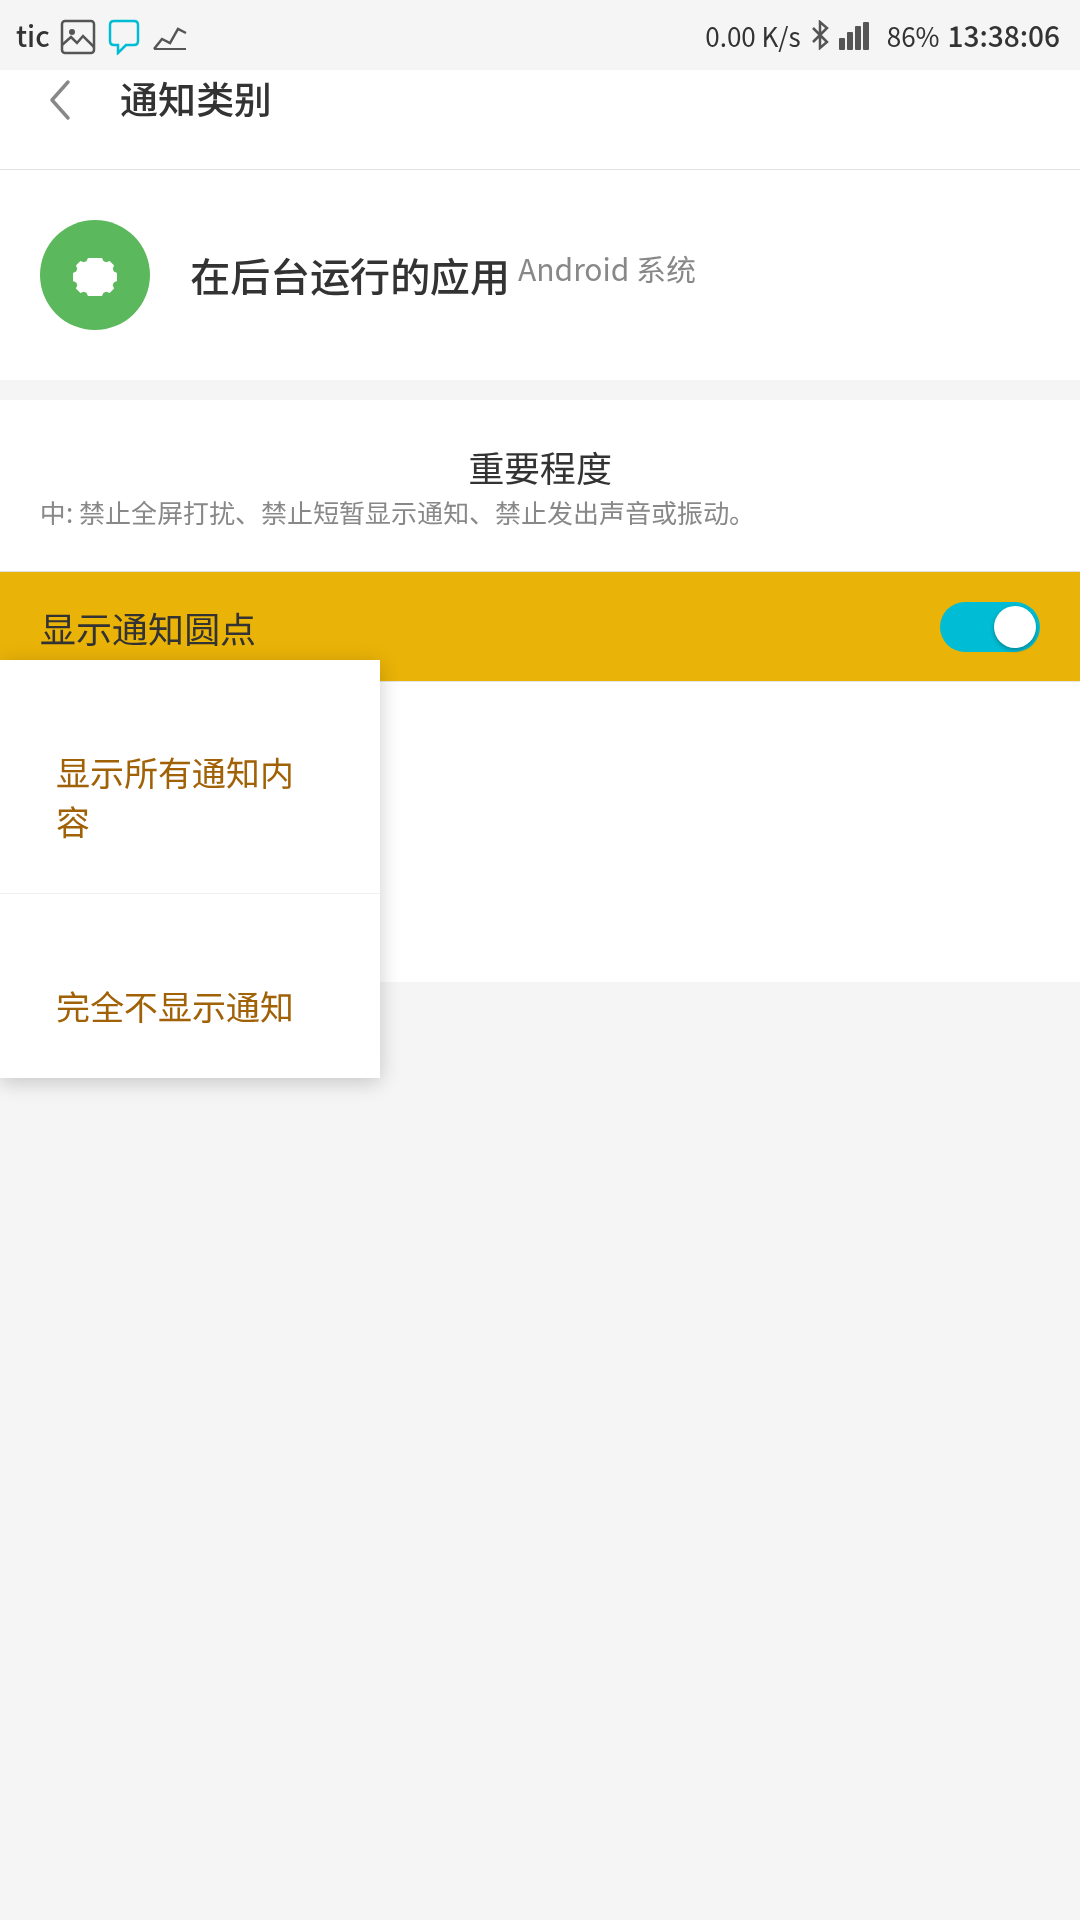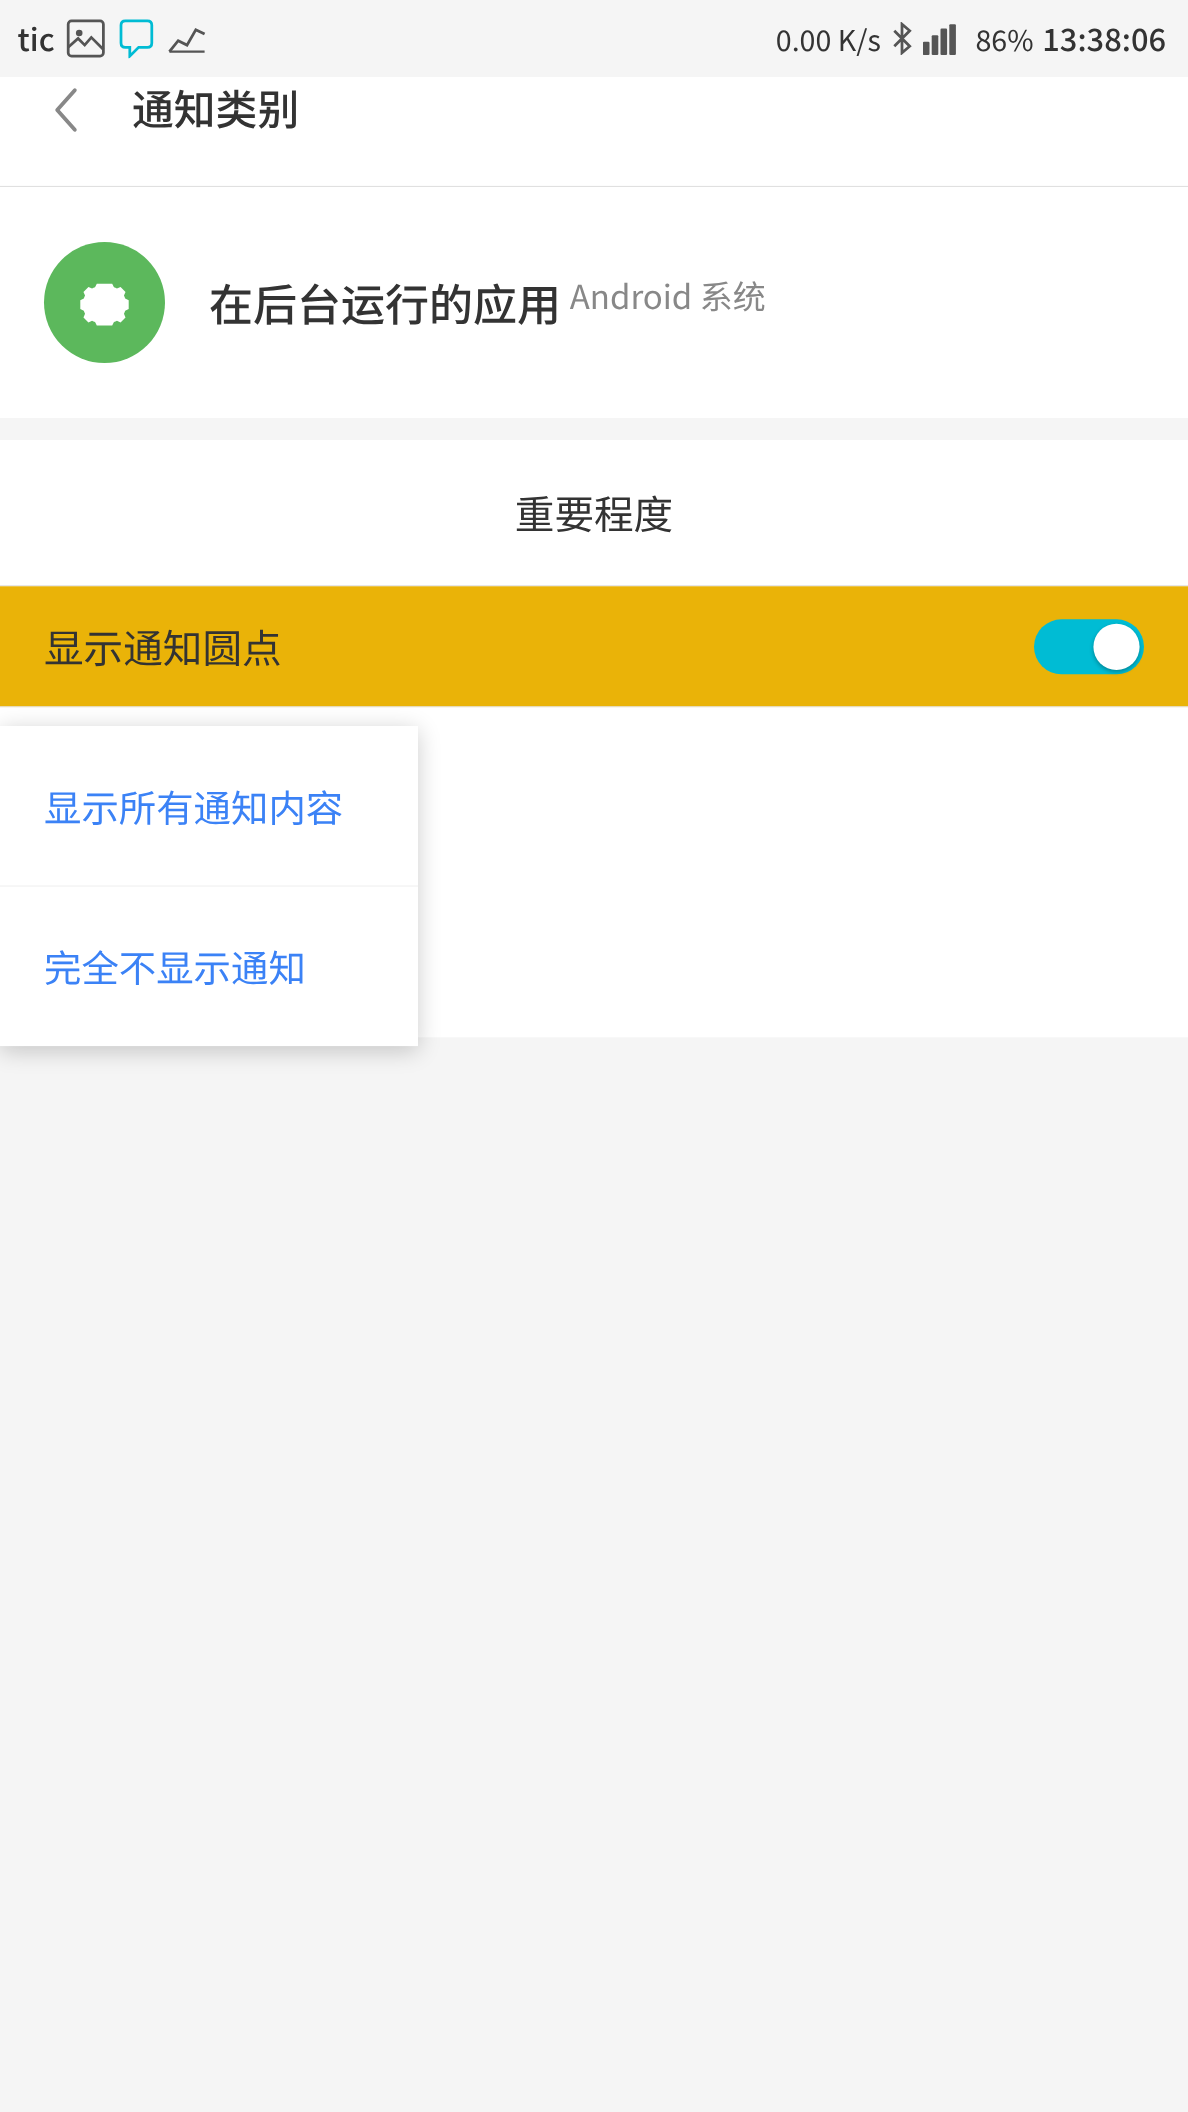--- a/index.html
+++ b/index.html
@@ -20,21 +20,21 @@
       height: 70px;
       background: #f5f5f5;
       display: flex;
       align-items: center;
       justify-content: space-between;
       padding: 0 20px 0 16px;
     }
 
     .status-bar-left {
       display: flex;
-      align-items: center;
+      align-items: flex-end;
       gap: 10px;
     }
 
     .status-app-name {
       font-size: 28px;
       color: #333;
       font-weight: 500;
     }
 
     .status-icon {
@@ -194,25 +194,26 @@
       position: absolute;
       top: 660px;
       left: 0;
       width: 380px;
       background: #ffffff;
       box-shadow: 0 4px 20px rgba(0,0,0,0.2);
       z-index: 100;
     }
 
     .dropdown-item {
-      padding: 48px 40px;
+      padding: 48px 56px;
       font-size: 34px;
-      color: #3b82f6;
+      color: #a16207;
       cursor: pointer;
       border-bottom: 1px solid #f0f0f0;
+      margin-top: 39px;
     }
 
     .dropdown-item:last-child {
       border-bottom: none;
     }
 
     
     .content-section {
       background: #ffffff;
       min-height: 300px;
@@ -281,20 +282,21 @@
     </svg>
   </div>
   <div class="app-details">
     <span class="app-name">在后台运行的应用</span>
     <span class="app-system">Android 系统</span>
   </div>
 </div>
 
 <div class="importance-section">
   <div class="importance-title">重要程度</div>
+  <div class="importance-desc">中: 禁止全屏打扰、禁止短暂显示通知、禁止发出声音或振动。</div>
 </div>
 
 <div class="toggle-section">
   <span class="toggle-label">显示通知圆点</span>
   <div class="toggle-switch">
     <div class="toggle-track">
       <div class="toggle-thumb"></div>
     </div>
   </div>
 </div>

